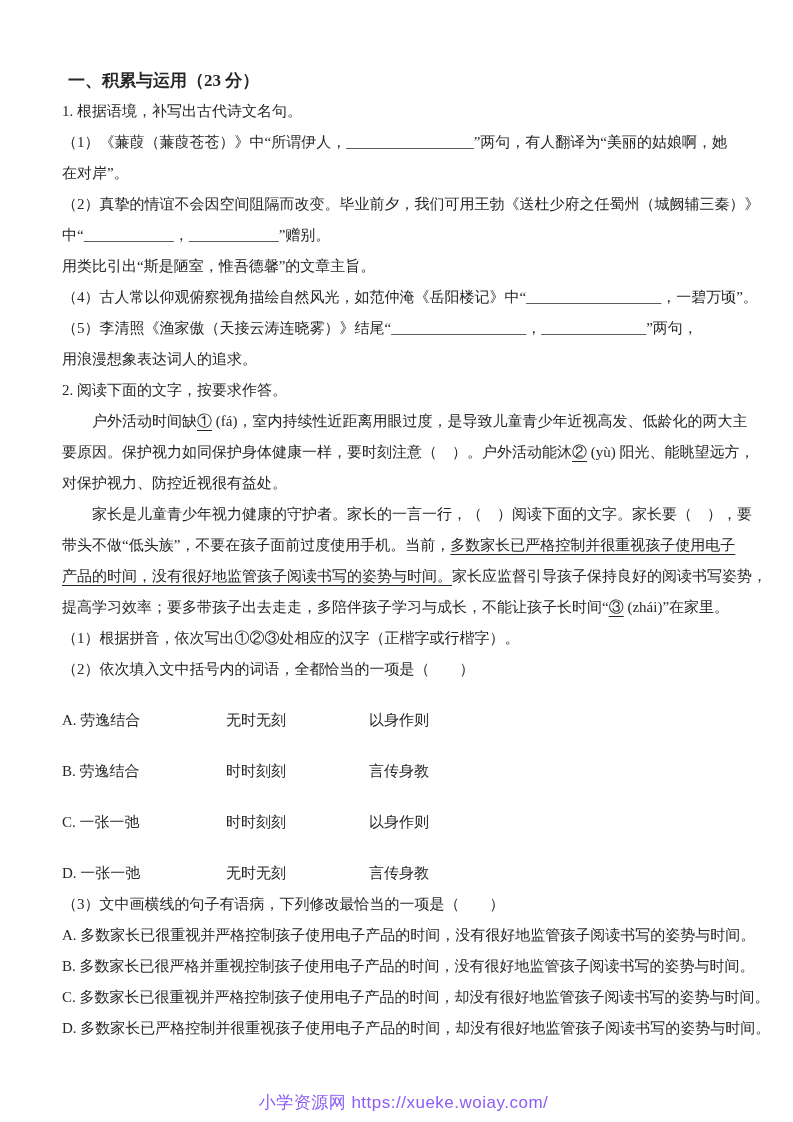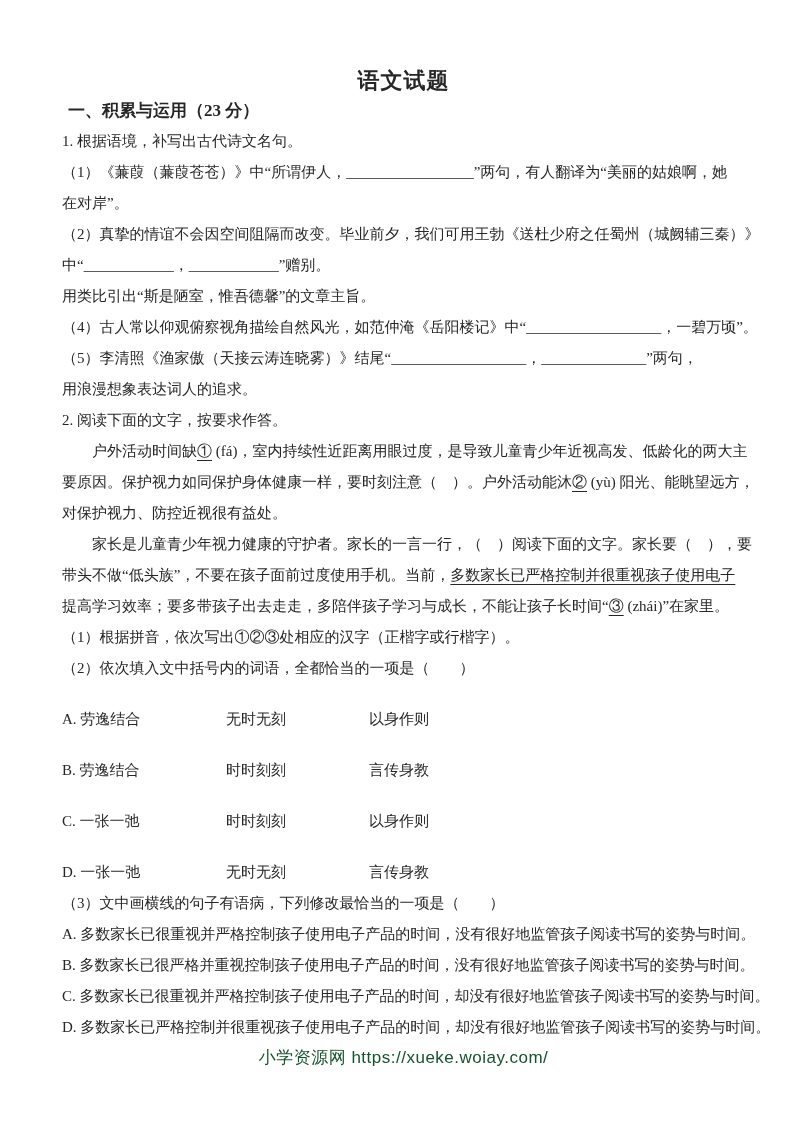--- a/index.html
+++ b/index.html
@@ -33,35 +33,35 @@
   .indent{padding-left:30px;}
   .u{
     text-decoration:underline;
     text-underline-offset:4px;
     text-decoration-thickness:1px;
   }
   .blank{letter-spacing:0;}
   .opt-col1{display:inline-block;width:164px;margin-top:20px;}
   .opt-col2{display:inline-block;width:143px;}
   .footer{
+    margin-top:44px;
     text-align:center;
     font-family:"Liberation Sans","DejaVu Sans",sans-serif;
     font-size:17px;
     line-height:30px;
-    color:#14532d;
+    color:#8b5cf6;
     letter-spacing:0.5px;
   }
 </style>
 </head>
 <body>
 
 <div class="page">
   <div class="content">
 
-    <div class="doc-title">语文试题</div>
 
     <div class="section-heading">一、积累与运用（23 分）</div>
 
     <div class="line">
       <span>1. 根据语境，补写出古代诗文名句。</span>
     </div>
 
     <div class="line">
       <span>（1）《蒹葭（蒹葭苍苍）》中“所谓伊人，</span><span class="blank">_________________</span><span>”两句，有人翻译为“美丽的姑娘啊，她</span>
     </div>
@@ -105,20 +105,23 @@
       <span>对保护视力、防控近视很有益处。</span>
     </div>
 
     <div class="line indent">
       <span>家长是儿童青少年视力健康的守护者。家长的一言一行，（　）阅读下面的文字。家长要（　），要</span>
     </div>
     <div class="line">
       <span>带头不做“低头族”，不要在孩子面前过度使用手机。当前，</span><span class="u">多数家长已严格控制并很重视孩子使用电子</span>
     </div>
     <div class="line">
+      <span class="u">产品的时间，没有很好地监管孩子阅读书写的姿势与时间。</span><span>家长应监督引导孩子保持良好的阅读书写姿势，</span>
+    </div>
+    <div class="line">
       <span>提高学习效率；要多带孩子出去走走，多陪伴孩子学习与成长，不能让孩子长时间“</span><span class="u">③</span><span> (zhái)”在家里。</span>
     </div>
 
     <div class="line">
       <span>（1）根据拼音，依次写出①②③处相应的汉字（正楷字或行楷字）。</span>
     </div>
 
     <div class="line">
       <span>（2）依次填入文中括号内的词语，全都恰当的一项是（　　）</span>
     </div>

